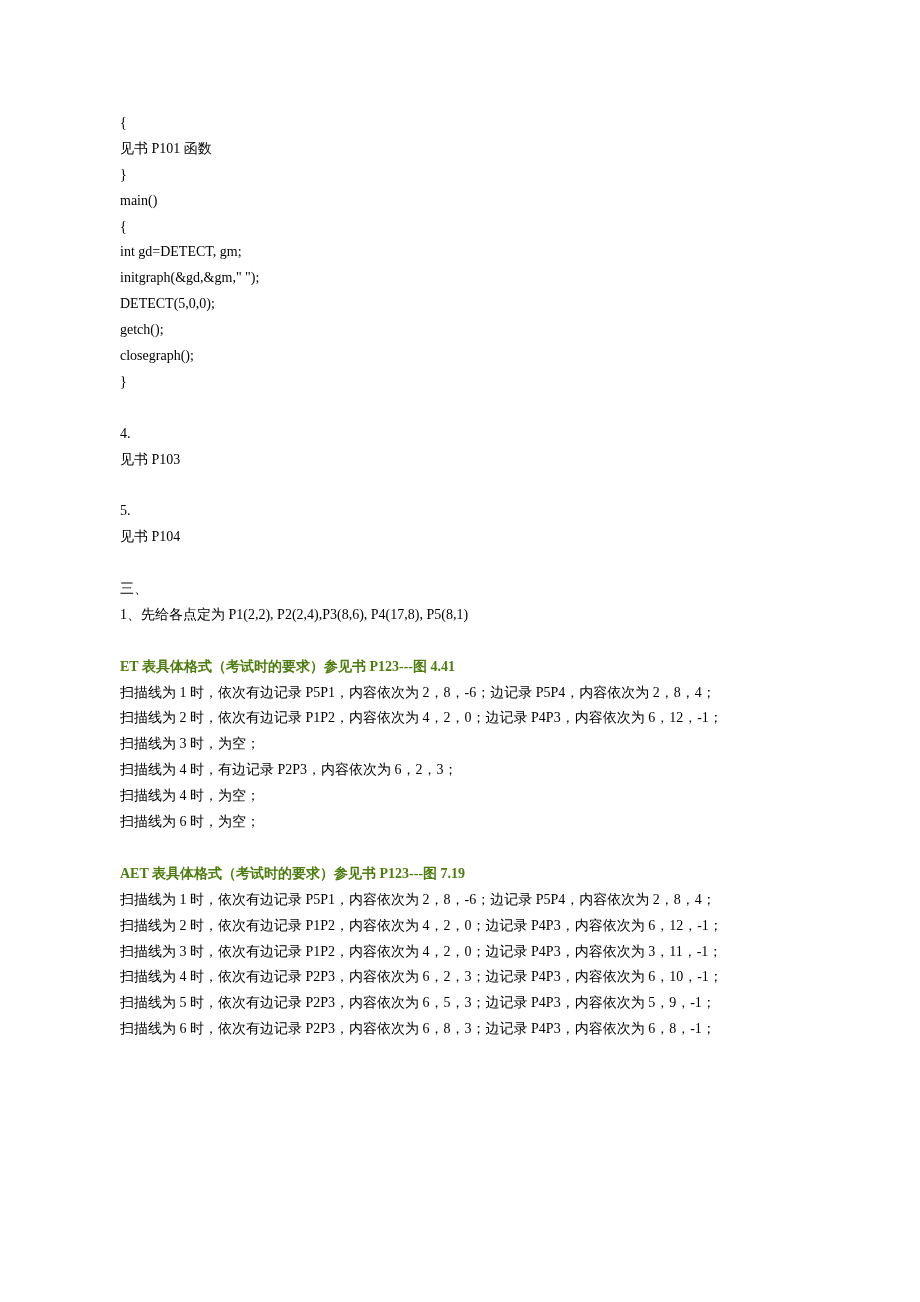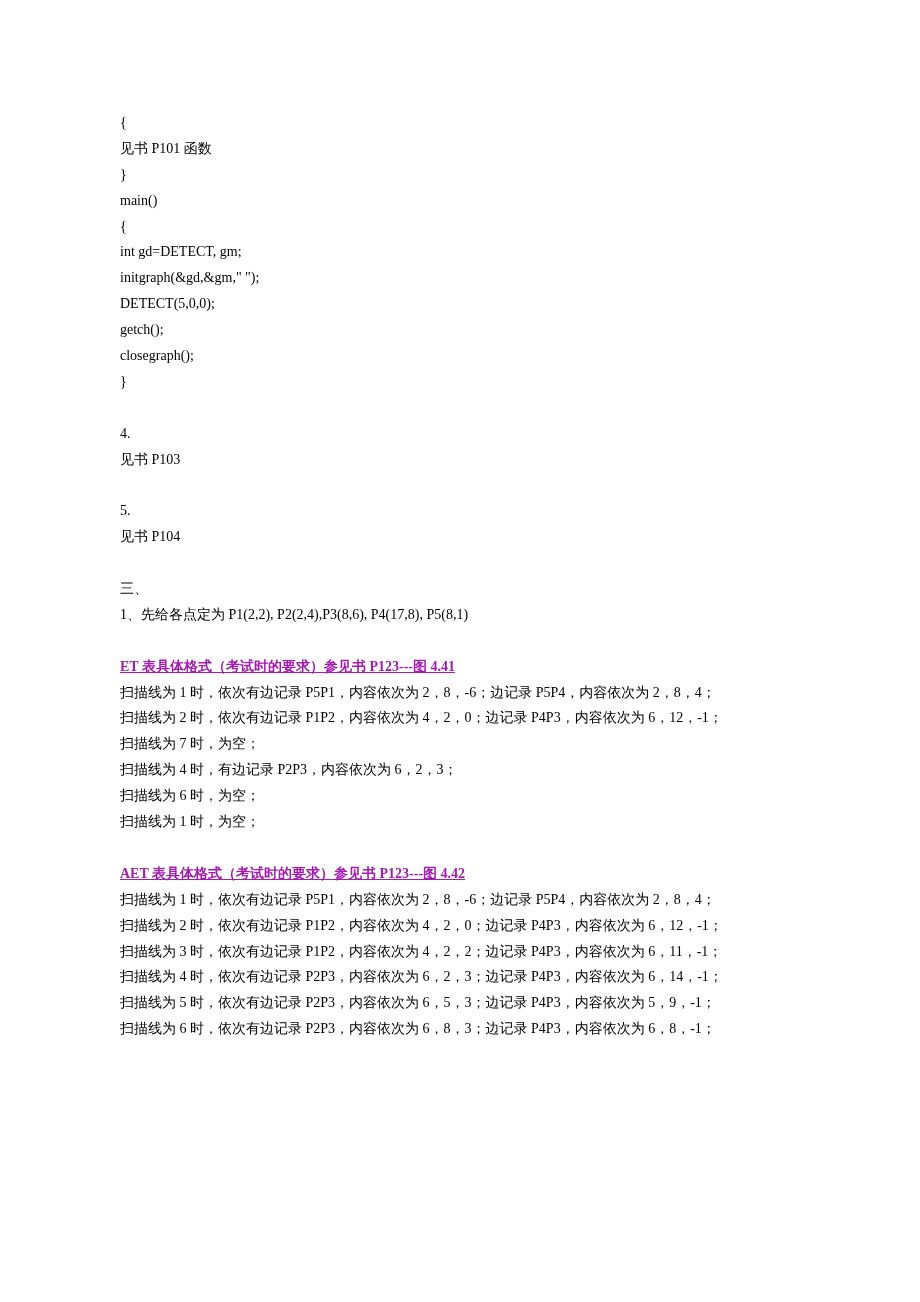--- a/index.html
+++ b/index.html
@@ -15,24 +15,23 @@
   .code-line {
     font-family: "Times New Roman", "SimSun", serif;
   }
   .para {
     margin: 0;
   }
   .gap {
     height: 1.85em;
   }
   .heading-red {
-    color: #a21caf;
+    color: #4d7c0f;
     font-weight: bold;
     font-family: "SimSun", "宋体", "Times New Roman", serif;
-    text-decoration: underline;
   }
 </style>
 </head>
 <body>
 
 <div class="code-line para">{</div>
 <div class="code-line para">见书 P101 函数</div>
 <div class="code-line para">}</div>
 <div class="code-line para">main()</div>
 <div class="code-line para">{</div>
@@ -56,26 +55,26 @@
 <div class="gap"></div>
 
 <div class="para">三、</div>
 <div class="para">1、先给各点定为  P1(2,2), P2(2,4),P3(8,6), P4(17,8), P5(8,1)</div>
 
 <div class="gap"></div>
 
 <div class="heading-red para">ET 表具体格式（考试时的要求）参见书 P123---图 4.41</div>
 <div class="para">扫描线为 1 时，依次有边记录 P5P1，内容依次为 2，8，-6；边记录 P5P4，内容依次为 2，8，4；</div>
 <div class="para">扫描线为 2 时，依次有边记录 P1P2，内容依次为 4，2，0；边记录 P4P3，内容依次为 6，12，-1；</div>
-<div class="para">扫描线为 7 时，为空；</div>
+<div class="para">扫描线为 3 时，为空；</div>
 <div class="para">扫描线为 4 时，有边记录 P2P3，内容依次为 6，2，3；</div>
+<div class="para">扫描线为 4 时，为空；</div>
 <div class="para">扫描线为 6 时，为空；</div>
-<div class="para">扫描线为 1 时，为空；</div>
 
 <div class="gap"></div>
 
-<div class="heading-red para">AET 表具体格式（考试时的要求）参见书 P123---图 4.42</div>
+<div class="heading-red para">AET 表具体格式（考试时的要求）参见书 P123---图 7.19</div>
 <div class="para">扫描线为 1 时，依次有边记录 P5P1，内容依次为 2，8，-6；边记录 P5P4，内容依次为 2，8，4；</div>
 <div class="para">扫描线为 2 时，依次有边记录 P1P2，内容依次为 4，2，0；边记录 P4P3，内容依次为 6，12，-1；</div>
-<div class="para">扫描线为 3 时，依次有边记录 P1P2，内容依次为 4，2，2；边记录 P4P3，内容依次为 6，11，-1；</div>
-<div class="para">扫描线为 4 时，依次有边记录 P2P3，内容依次为 6，2，3；边记录 P4P3，内容依次为 6，14，-1；</div>
+<div class="para">扫描线为 3 时，依次有边记录 P1P2，内容依次为 4，2，0；边记录 P4P3，内容依次为 3，11，-1；</div>
+<div class="para">扫描线为 4 时，依次有边记录 P2P3，内容依次为 6，2，3；边记录 P4P3，内容依次为 6，10，-1；</div>
 <div class="para">扫描线为 5 时，依次有边记录 P2P3，内容依次为 6，5，3；边记录 P4P3，内容依次为 5，9，-1；</div>
 <div class="para">扫描线为 6 时，依次有边记录 P2P3，内容依次为 6，8，3；边记录 P4P3，内容依次为 6，8，-1；</div>
 
 </body></html>

